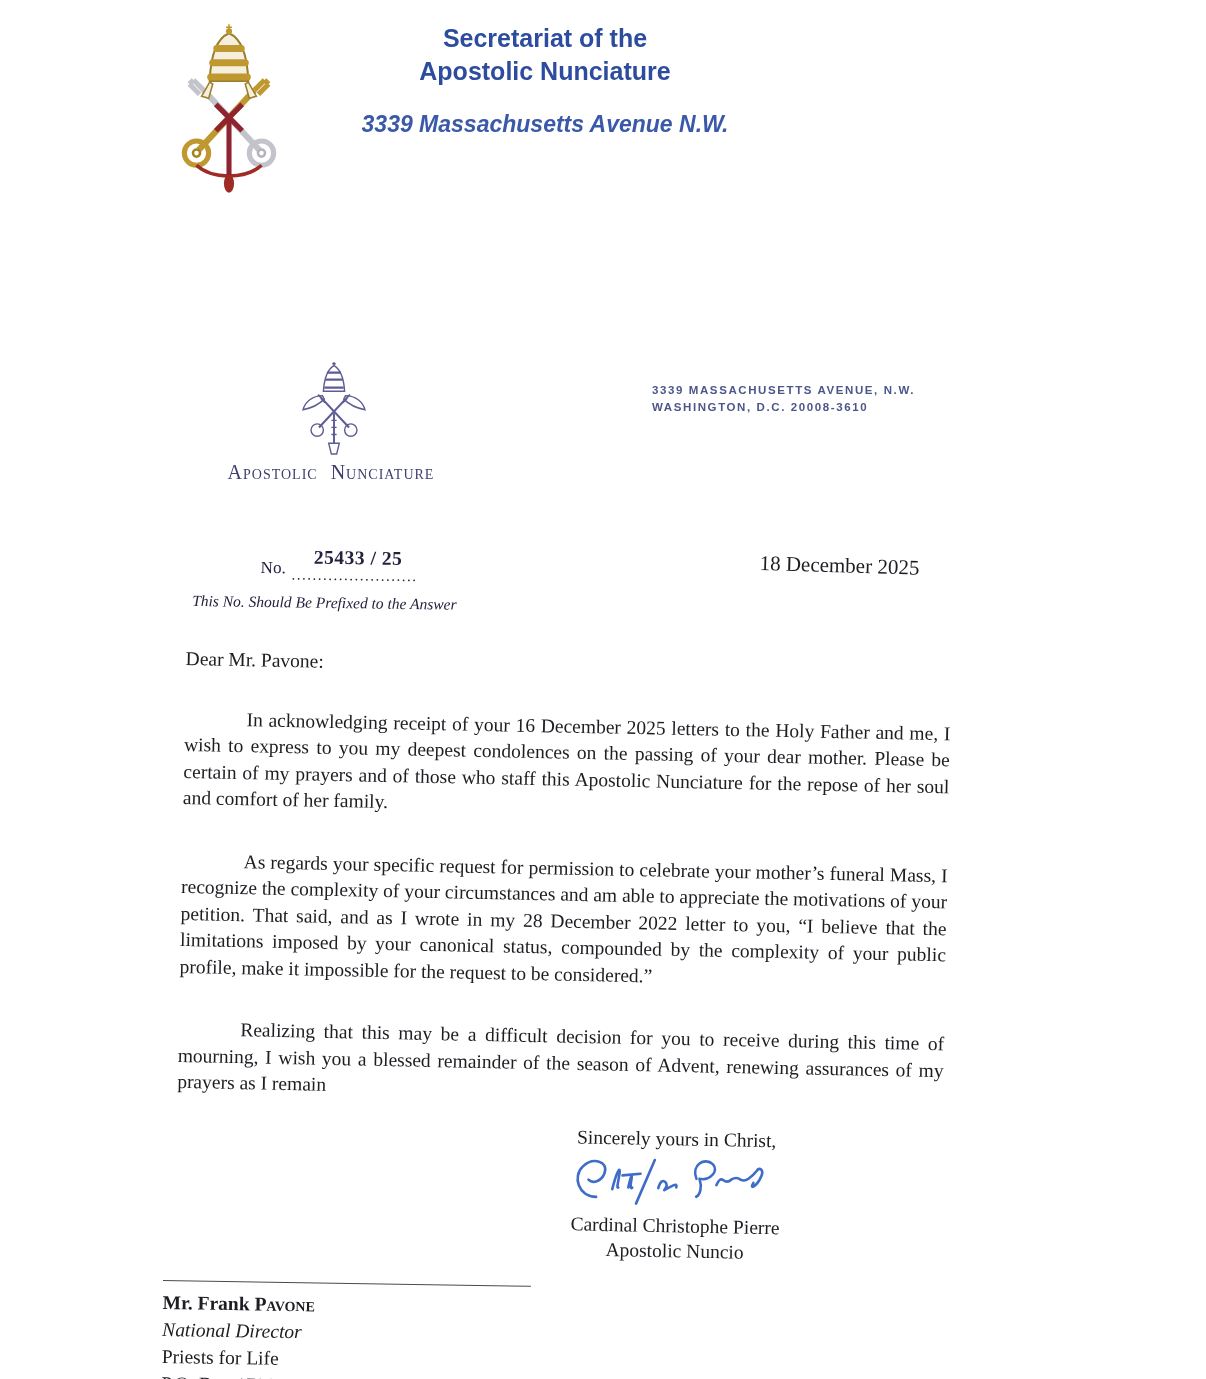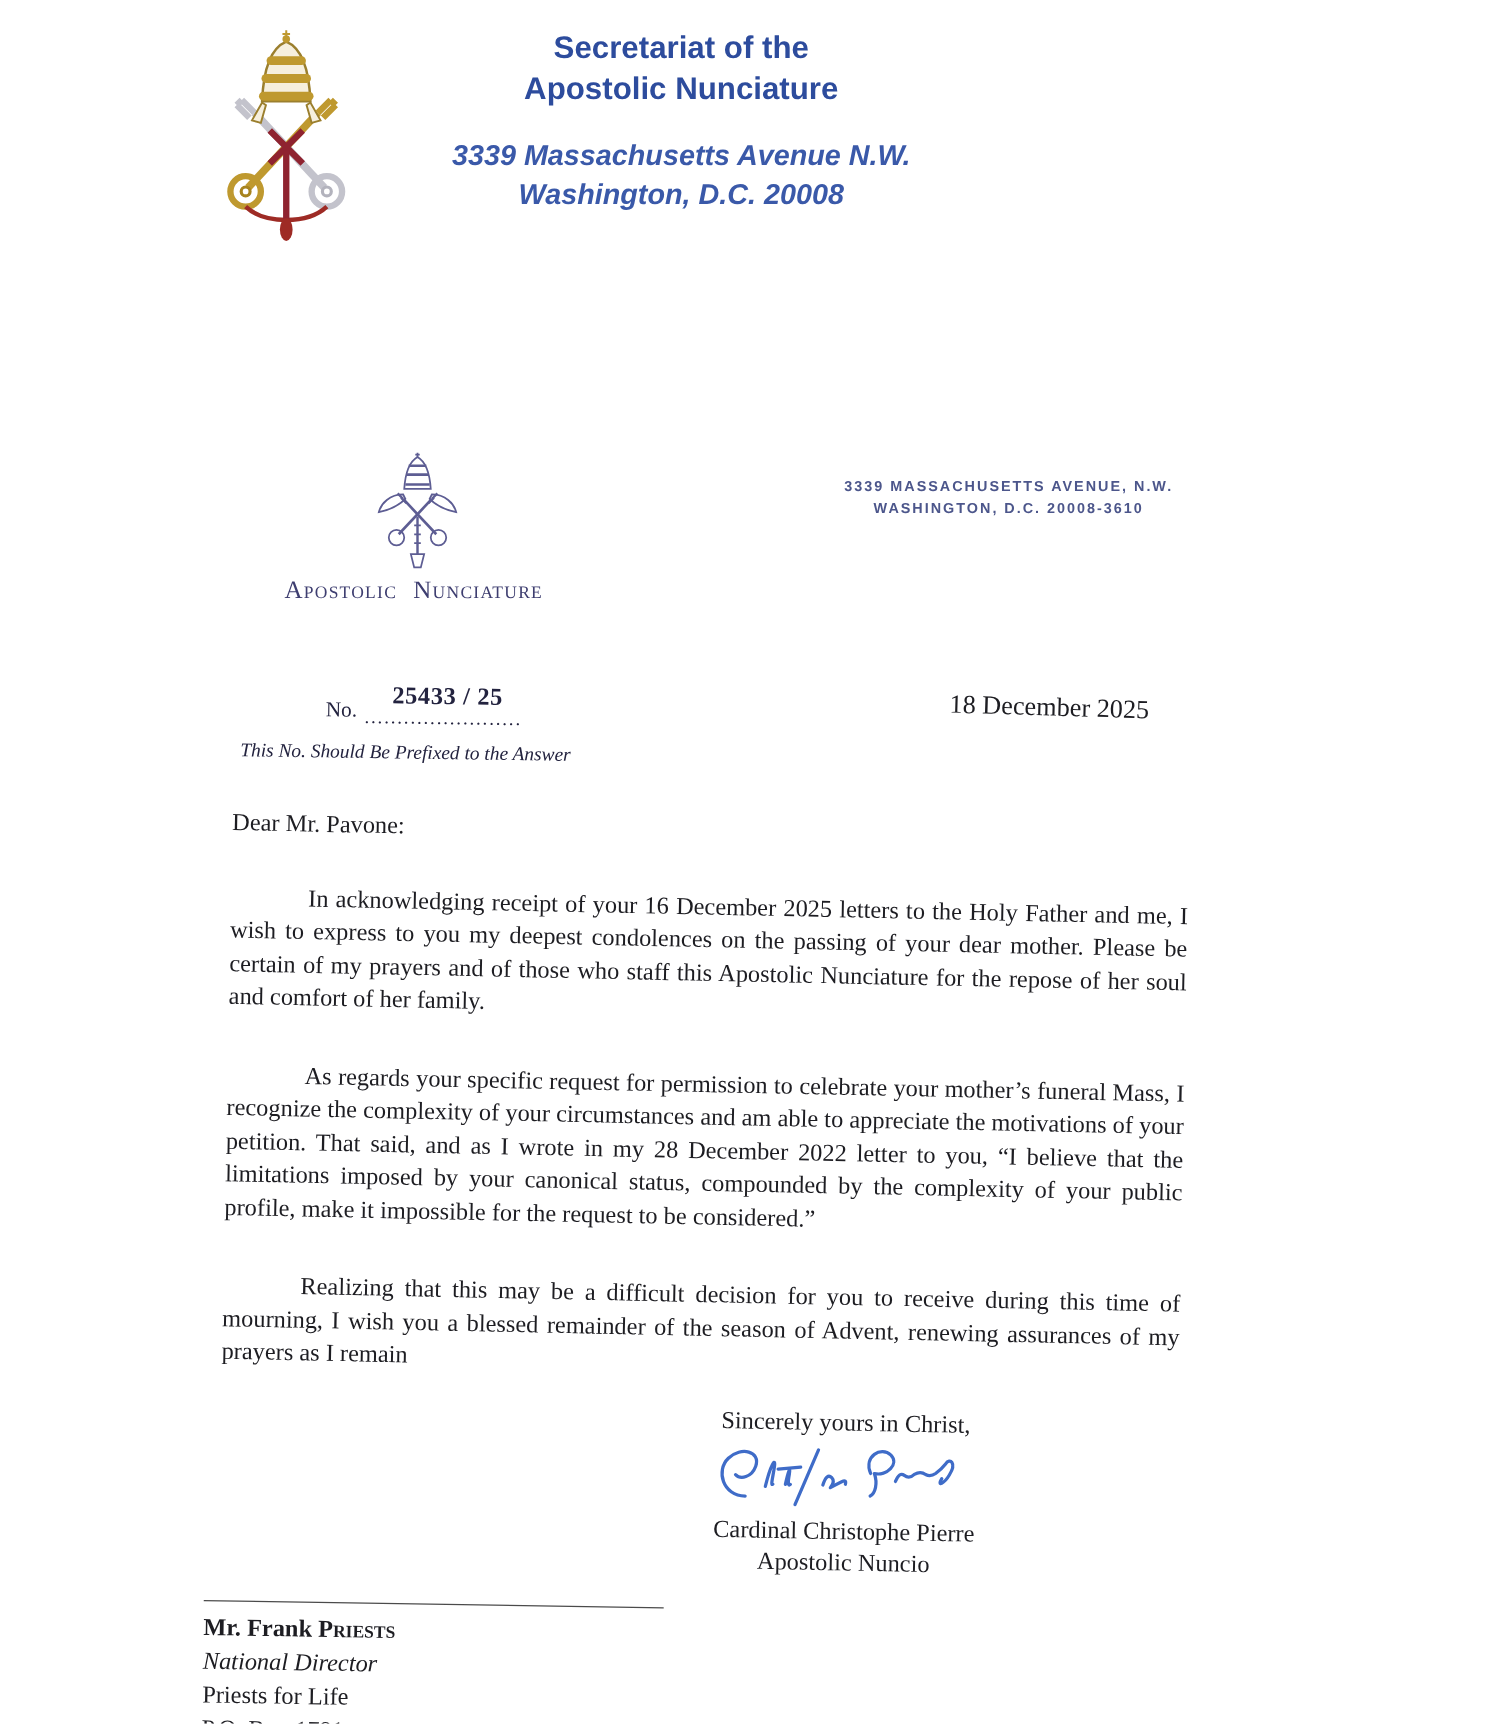--- a/index.html
+++ b/index.html
@@ -12,21 +12,21 @@
         font-family:"Liberation Sans",sans-serif;}
   .th-org{font-size:25px;font-weight:700;color:#2d4c9d;line-height:33px;}
   .th-gap{height:21px;}
   .th-addr{font-size:23px;font-weight:600;color:#3a59a9;line-height:31px;font-style:italic;}
 
   
   .lh-emblem{position:absolute;left:298px;top:362px;width:72px;height:99px;}
   .lh-name{position:absolute;left:175px;top:459px;width:312px;text-align:center;
         font-variant:small-caps;font-size:20px;letter-spacing:1px;word-spacing:7px;
         color:#3e3e70;line-height:27px;}
-  .lh-addr{position:absolute;left:652px;top:382px;width:310px;text-align:center;
+  .lh-addr{position:absolute;left:652px;top:382px;width:310px;text-align:left;
         font-family:"Liberation Sans",sans-serif;font-size:11.5px;font-weight:700;
         letter-spacing:1.6px;color:#4c568b;line-height:17px;}
 
   
   .ref-block{position:absolute;left:193px;top:545px;transform:rotate(0.8deg);
         transform-origin:0 0;color:#23233f;}
   .ref-row{display:flex;align-items:flex-end;margin-left:68px;}
   .ref-label{font-size:17px;text-align:center;}
   .ref-entry{display:inline-flex;flex-direction:column;align-items:flex-start;margin-left:6px;}
   .ref-number{font-weight:700;font-size:19.5px;margin-left:22px;letter-spacing:.5px;}
@@ -84,21 +84,20 @@
       <circle cx="65" cy="8" r="3" fill="#bf992f"></circle>
       <path d="M65,8 L65,1 M62,4 L68,4" stroke="#bf992f" stroke-width="1.6"></path>
     </g>
   </svg>
 
   <div class="top-header-text">
     <div class="th-org">Secretariat of the</div>
     <div class="th-org">Apostolic Nunciature</div>
     <div class="th-gap"></div>
     <div class="th-addr">3339 Massachusetts Avenue N.W.</div>
-    <div class="th-addr">Washington, D.C. 20008</div>
   </div>
 
   <svg class="lh-emblem" viewBox="0 0 78 112">
     <g fill="none" stroke="#5d5d93" stroke-width="1.6">
       <path d="M39,4 C32,8 28,17 27,33 L51,33 C50,17 46,8 39,4 Z"></path>
       <path d="M28,29 h22 M29,20 h20 M31,12 h16" stroke-width="2.4"></path>
       <path d="M39,4 V0 M37,2 h4"></path>
       <path d="M26,38 C14,38 6,46 4,54 C14,52 22,48 28,42 Z"></path>
       <path d="M52,38 C64,38 72,46 74,54 C64,52 56,48 50,42 Z"></path>
       <line x1="22" y1="74" x2="52" y2="42" stroke-width="2.4"></line>
@@ -154,19 +153,19 @@
         <path d="M130,24 C124,10 138,2 146,9 C153,16 143,26 133,24 C136,32 134,40 130,42"></path>
         <path d="M150,30 q3,-8 7,-5 t8,-1 q5,-3 9,0 q4,2 8,-1 q5,-4 8,-8 C193,10 199,14 193,24 C189,31 183,34 187,27"></path>
       </g>
     </svg>
     <div>Cardinal Christophe Pierre</div>
     <div>Apostolic Nuncio</div>
   </div>
 
   <div class="recipient">
     <div class="recipient-rule"></div>
-    <div class="r-name"><span>Mr. Frank</span> <span class="r-surname">Priests</span></div>
+    <div class="r-name"><span>Mr. Frank</span> <span class="r-surname">Pavone</span></div>
     <div class="r-title">National Director</div>
     <div>Priests for Life</div>
     <div>P.O. Box 1791</div>
   </div>
 
 </div>
 
 </body></html>

